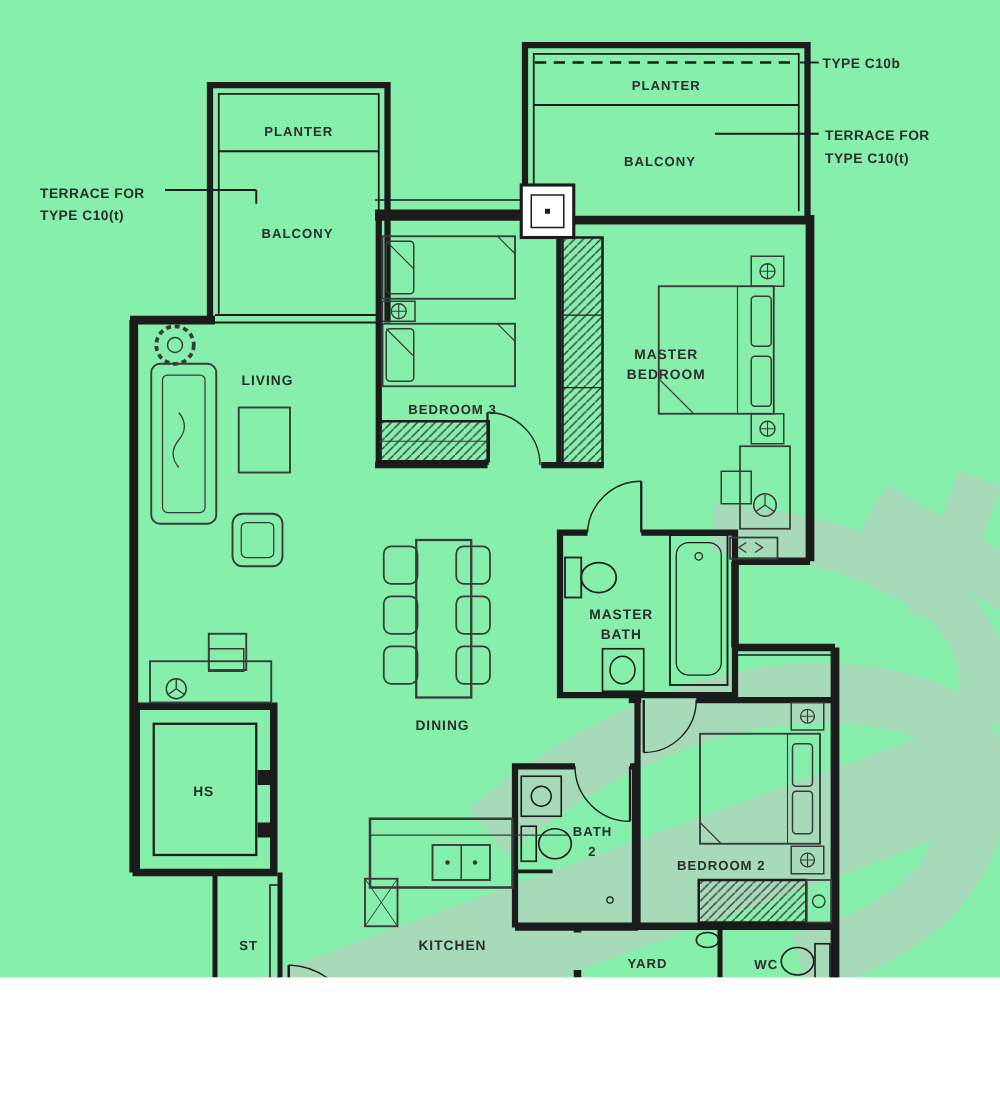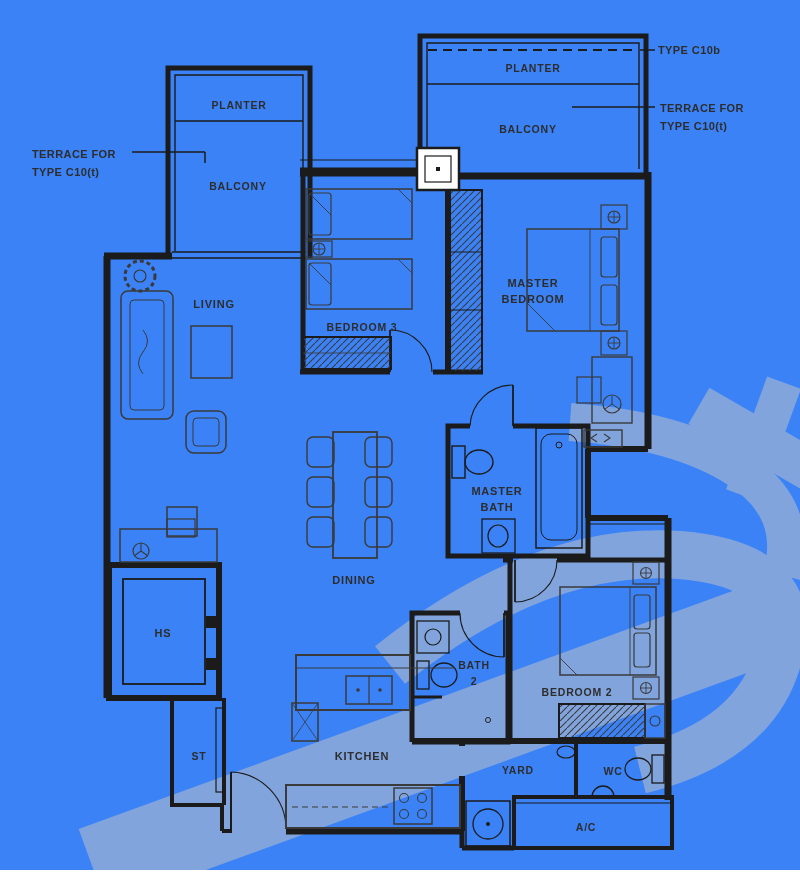--- a/index.html
+++ b/index.html
@@ -1,16 +1,16 @@
 <!DOCTYPE html>
 <html><head>
 <meta charset="utf-8">
 <style>
   html,body{margin:0;padding:0;background:#ffffff;}
-  .page{position:relative;width:800px;height:870px;background:#3b82f6;overflow:hidden;
+  .page{position:relative;width:800px;height:782px;background:#86efac;overflow:hidden;
         font-family:"Liberation Sans", sans-serif;}
   svg{display:block;}
   text{font-family:"Liberation Sans", sans-serif;font-weight:bold;fill:#2d2d2d;letter-spacing:0.8px;}
   .lbl{font-size:11px;}
   .lbl-sm{font-size:10.5px;}
   .ann{font-size:11px;letter-spacing:0.4px;}
 </style>
 </head>
 <body>
 

